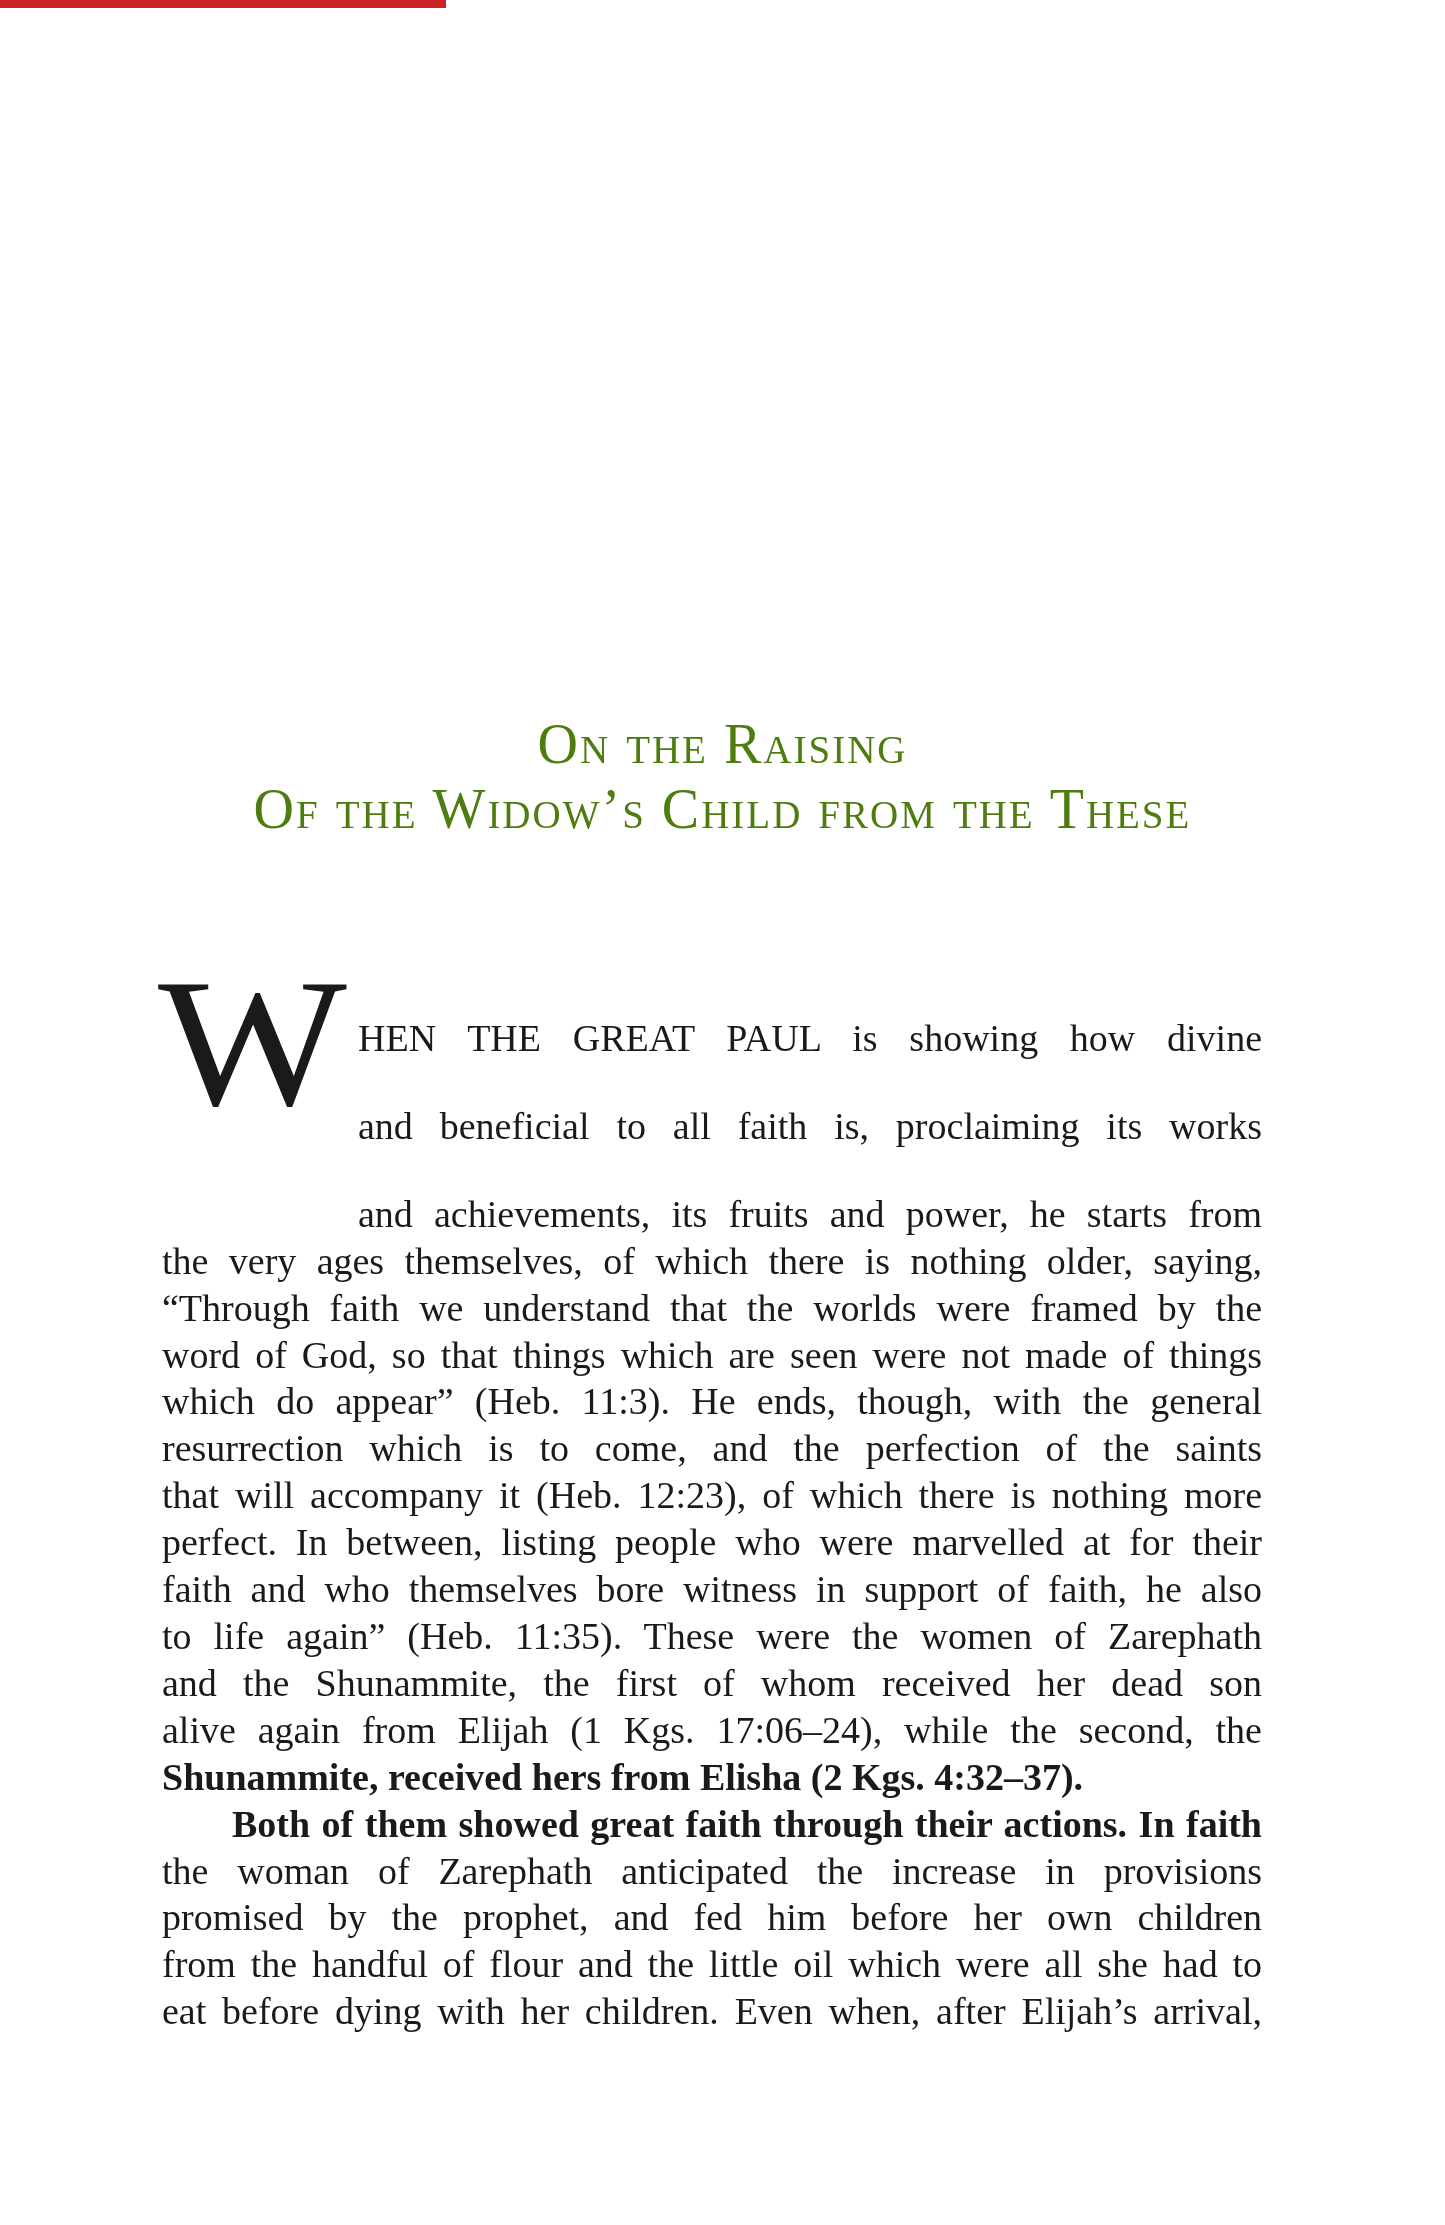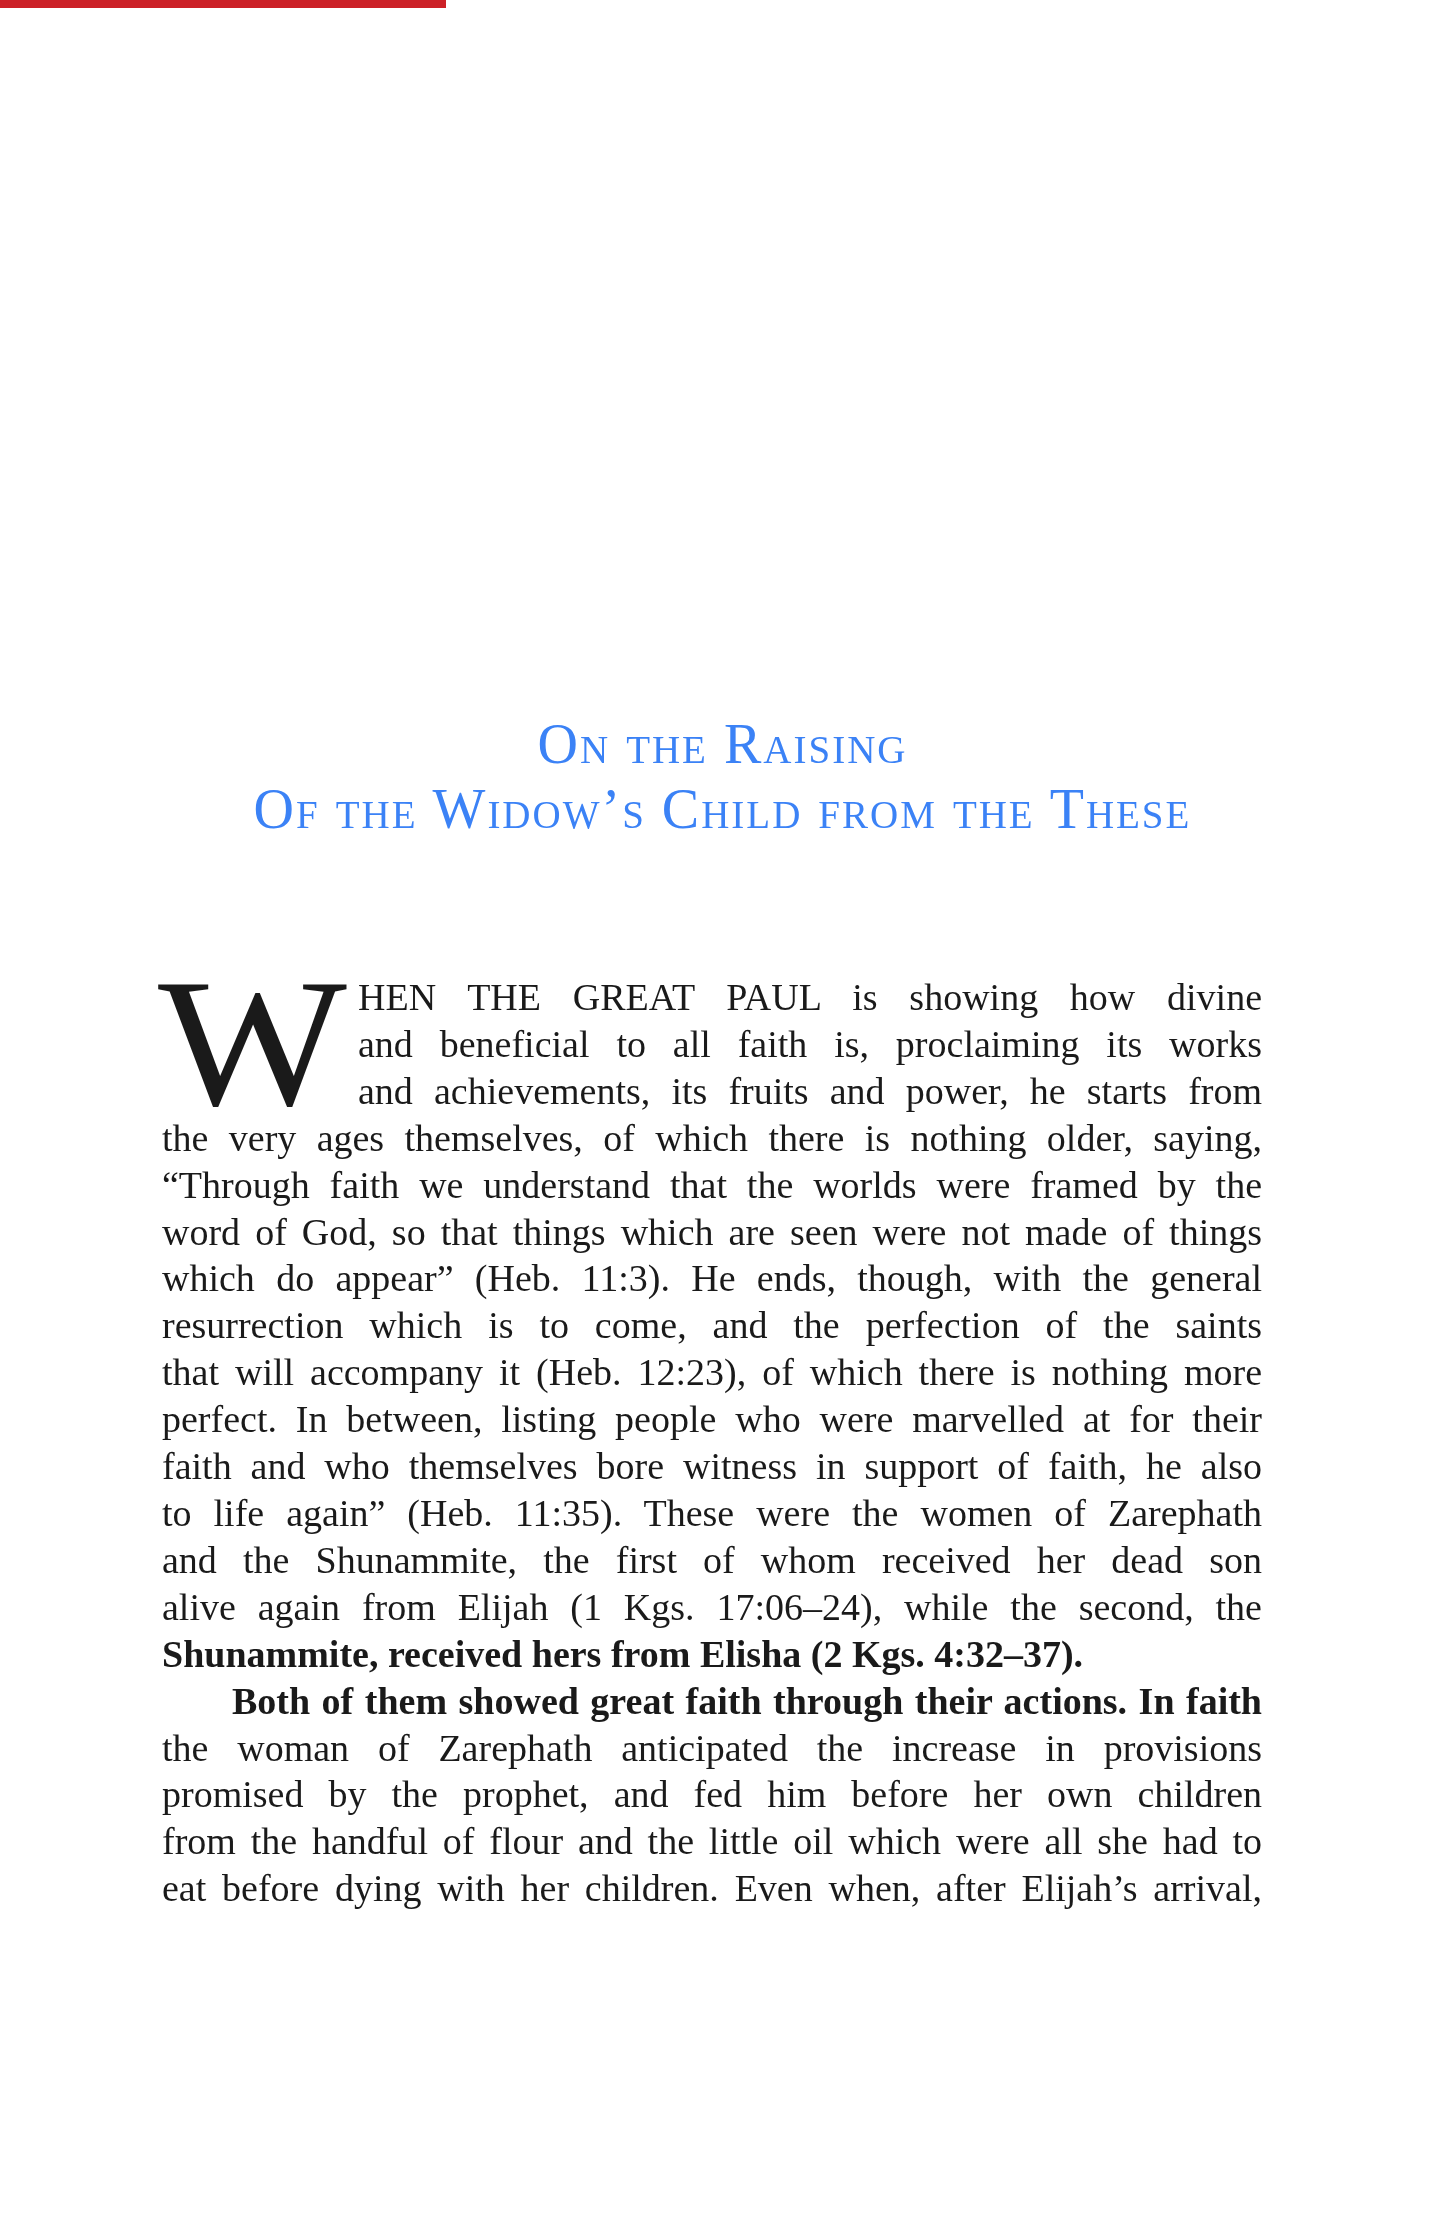--- a/index.html
+++ b/index.html
@@ -27,21 +27,21 @@
   .chapter-title {
     position: absolute;
     left: 0;
     top: 712px;
     width: 1445px;
     text-align: center;
     font-variant: small-caps;
     font-size: 56px;
     line-height: 65px;
     letter-spacing: 2px;
-    color: #3b82f6;
+    color: #4d7c0f;
   }
   .body-text {
     position: absolute;
     left: 162px;
     top: 974px;
     width: 1100px;
     font-size: 38px;
     line-height: 46.9px;
     color: #1a1a1a;
   }
@@ -49,20 +49,21 @@
     text-align: justify;
     text-align-last: justify;
   }
   .line.no-just {
     text-align: left;
     text-align-last: left;
     font-weight: bold;
   }
   .line.cap-indent {
     padding-left: 196px;
+    margin-top: 41px;
   }
   .line.para-indent {
     text-indent: 70px;
     font-weight: bold;
   }
   .drop-cap {
     position: absolute;
     left: -4px;
     top: -22px;
     font-size: 182px;

